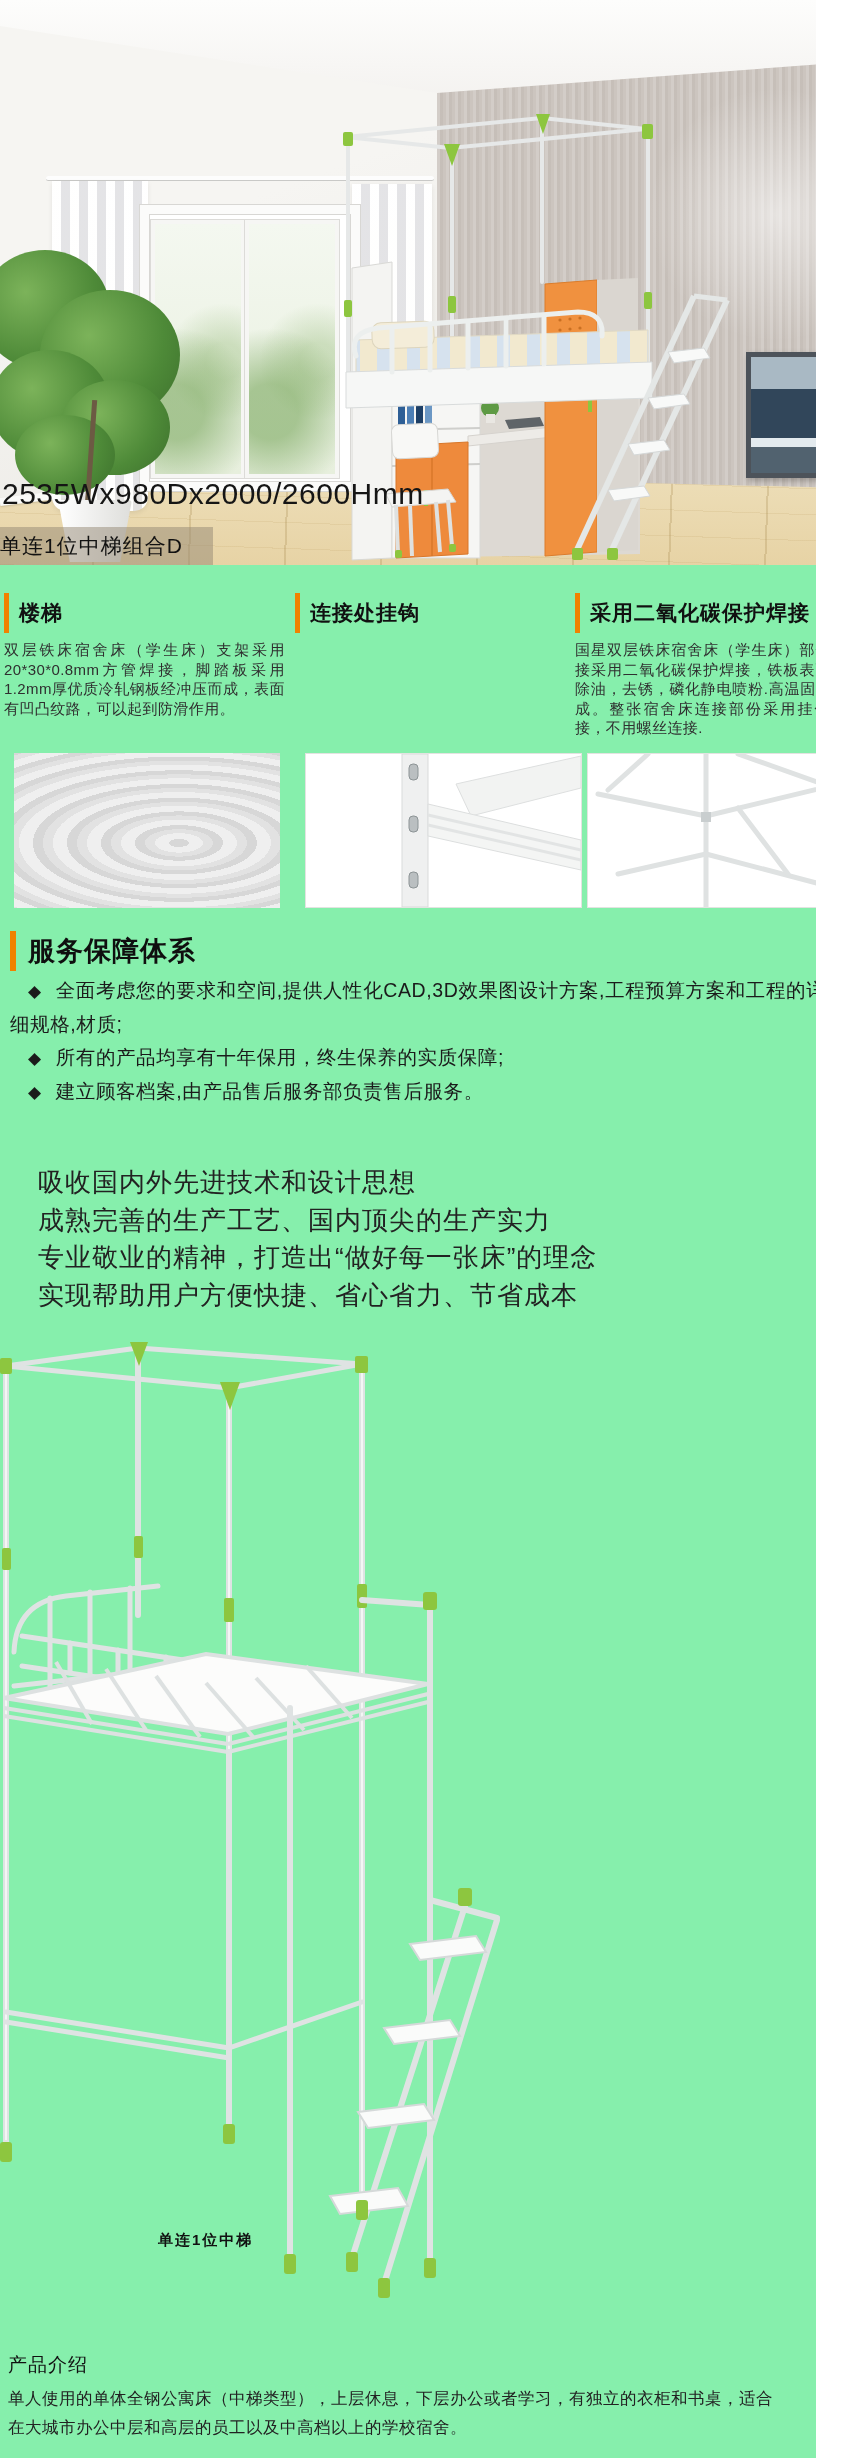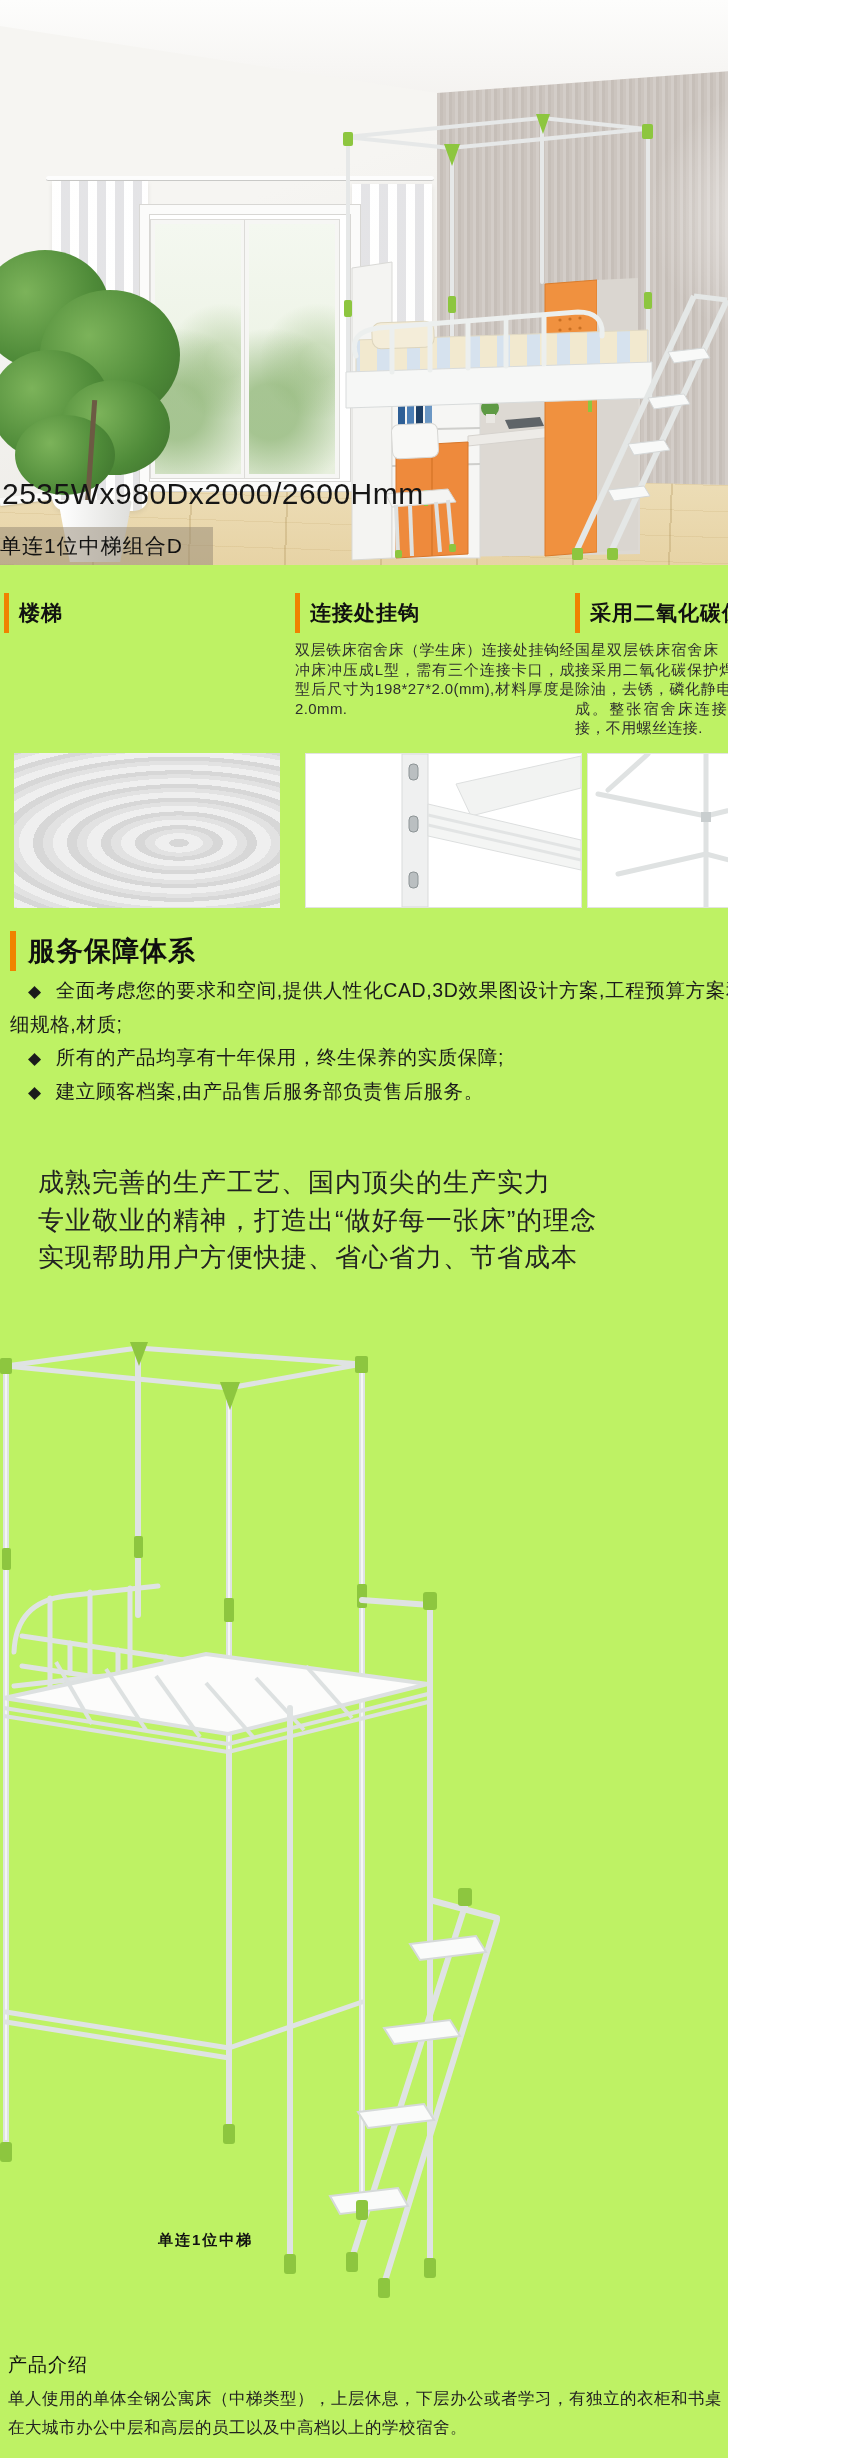--- a/index.html
+++ b/index.html
@@ -1,16 +1,16 @@
 <!DOCTYPE html>
 <html><head>
 <meta charset="utf-8">
 <style>
   html,body{margin:0;padding:0;background:#fff;}
-  .page{position:relative;width:728px;height:2458px;background:#bef264;overflow:hidden;
+  .page{position:relative;width:816px;height:2458px;background:#86efac;overflow:hidden;
         font-family:"Liberation Sans","DejaVu Sans",sans-serif;color:#1c1c1c;}
   .abs{position:absolute;}
 
   
   .hero{position:absolute;left:0;top:0;width:850px;height:565px;background:#fff;overflow:hidden;}
   .ceiling{position:absolute;left:0;top:0;width:850px;height:130px;
            background:linear-gradient(180deg,#fdfdfc,#f1efec);}
   .wall-left{position:absolute;left:0;top:0;width:437px;height:565px;
              background:linear-gradient(160deg,#f6f5f2 40%,#e9e7e2);
              clip-path:polygon(0 26px,100% 93px,100% 100%,0 100%);}
@@ -231,27 +231,27 @@
     <div class="hero-label">
       <span>单连1位中梯组合D</span>
     </div>
   </div>
 
   <div class="feat-col" style="left:4px;width:281px;">
     <div class="feat-head">
       <div class="feat-bar"></div>
       <div class="feat-title">楼梯</div>
     </div>
+    <div class="feat-body">双层铁床宿舍床（学生床）支架采用20*30*0.8mm方管焊接，脚踏板采用1.2mm厚优质冷轧钢板经冲压而成，表面有凹凸纹路，可以起到防滑作用。</div>
   </div>
   <div class="feat-col" style="left:295px;width:280px;">
     <div class="feat-head">
       <div class="feat-bar"></div>
       <div class="feat-title">连接处挂钩</div>
     </div>
-    <div class="feat-body">双层铁床宿舍床（学生床）连接处挂钩经冲床冲压成L型，需有三个连接卡口，成型后尺寸为198*27*2.0(mm),材料厚度是2.0mm.</div>
   </div>
   <div class="feat-col" style="left:575px;width:272px;">
     <div class="feat-head">
       <div class="feat-bar"></div>
       <div class="feat-title">采用二氧化碳保护焊接</div>
     </div>
     <div class="feat-body">国星双层铁床宿舍床（学生床）部份焊接采用二氧化碳保护焊接，铁板表面经除油，去锈，磷化静电喷粉.高温固化而成。整张宿舍床连接部份采用挂件连接，不用螺丝连接.</div>
   </div>
 
   <div class="feat-img" style="left:14px;width:266px;border:none;">
@@ -293,20 +293,21 @@
     <div class="svc-bar"></div>
     <div class="svc-title">服务保障体系</div>
   </div>
   <div class="svc-list">
     <div class="bullet"><span class="dia">◆</span><span>全面考虑您的要求和空间,提供人性化CAD,3D效果图设计方案,工程预算方案和工程的详细规格,材质;</span></div>
     <div class="bullet"><span class="dia">◆</span><span>所有的产品均享有十年保用，终生保养的实质保障;</span></div>
     <div class="bullet"><span class="dia">◆</span><span>建立顾客档案,由产品售后服务部负责售后服务。</span></div>
   </div>
 
   <div class="slogan">
+    <div>吸收国内外先进技术和设计思想</div>
     <div>成熟完善的生产工艺、国内顶尖的生产实力</div>
     <div>专业敬业的精神，打造出“做好每一张床”的理念</div>
     <div>实现帮助用户方便快捷、省心省力、节省成本</div>
   </div>
 
   <div class="render">
     <svg width="850" height="1010" viewBox="0 0 850 1010">
 
       <g stroke="#dfe3e3" stroke-width="5" fill="none" stroke-linecap="round">
         <line x1="6" y1="66" x2="138" y2="48"></line>

